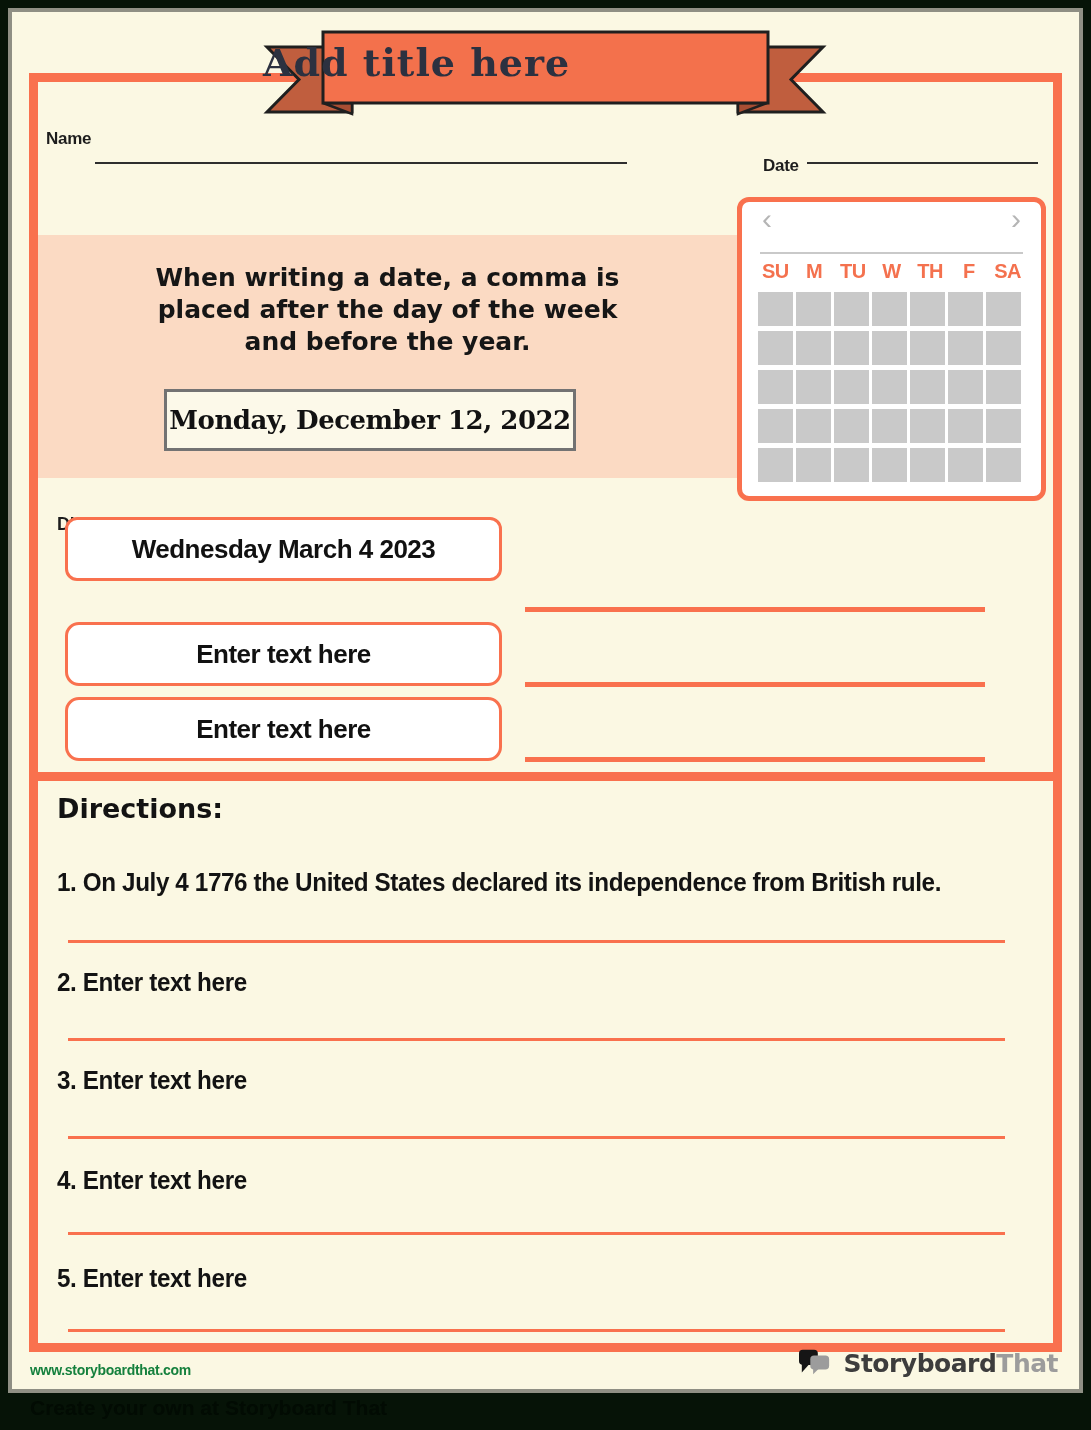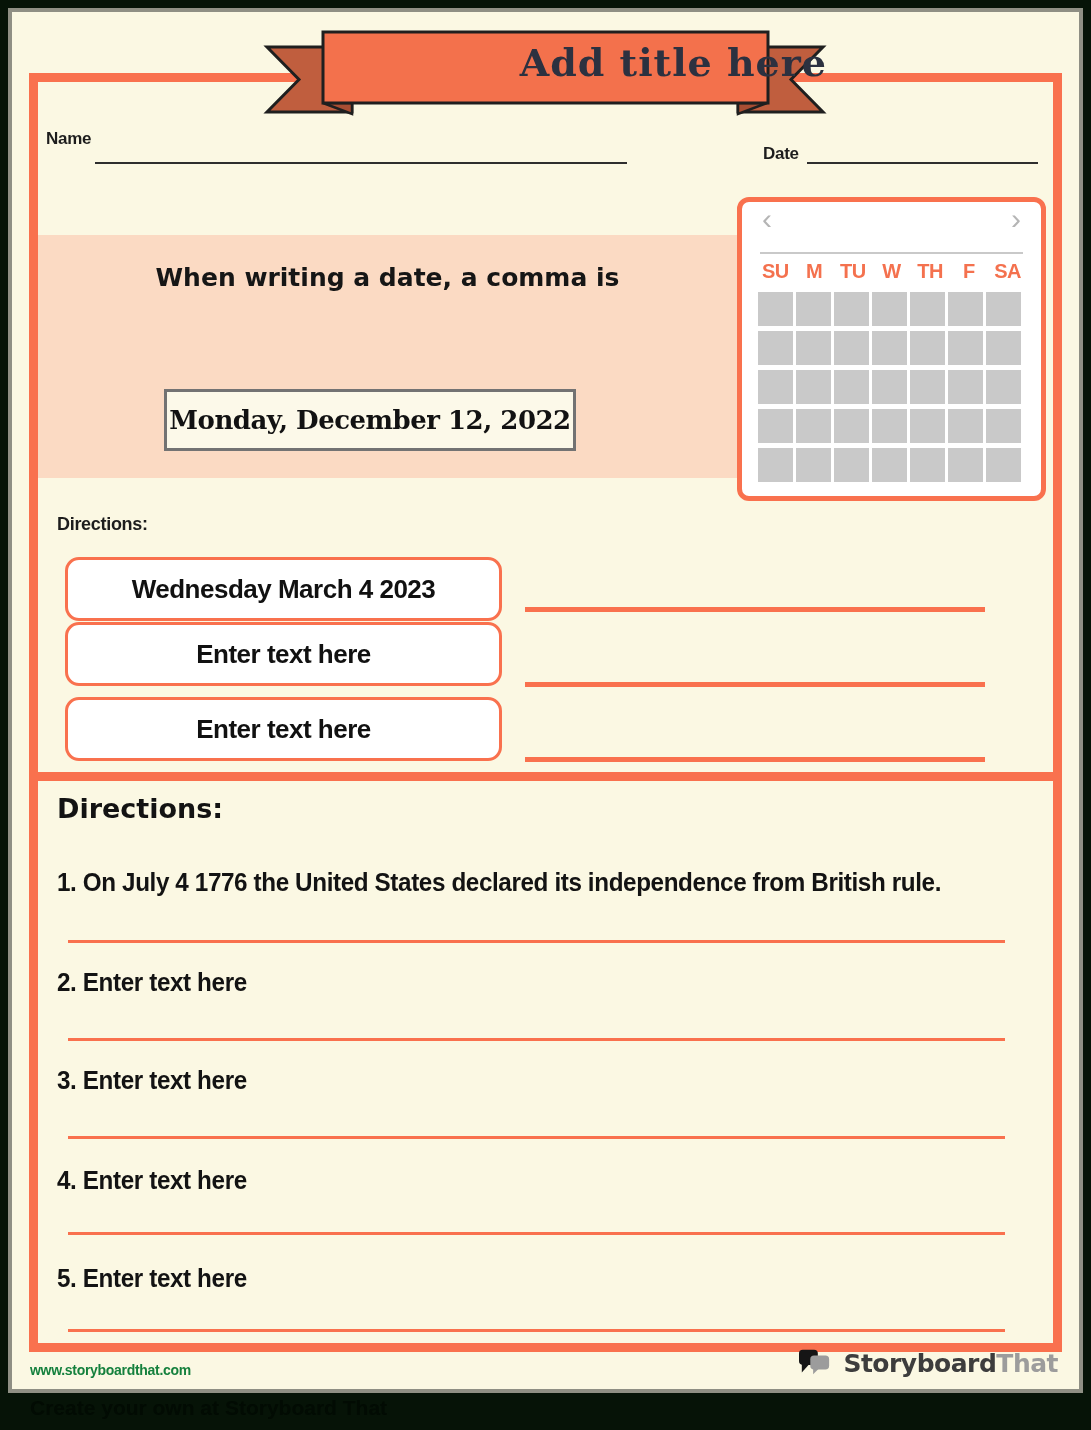--- a/index.html
+++ b/index.html
@@ -22,30 +22,30 @@
   
   .frame{
     left:29px;top:73px;width:1015px;height:1261px;
     border:9px solid #F9714E;
   }
   .divider{left:29px;top:772px;width:1033px;height:9px;background:#F9714E;}
 
   
   .banner-svg{left:263px;top:27px;width:564px;height:95px;}
   .banner-title{
-    left:263px;top:40px;width:564px;text-align:right;
+    left:263px;top:40px;width:564px;text-align:left;
     font-family:"DejaVu Serif",serif;font-weight:bold;
     font-size:38px;color:#2C3140;letter-spacing:1px;
   }
 
   
   .field-label{font-size:17px;font-weight:bold;color:#1d1d1d;letter-spacing:-0.3px;}
   .name-label{left:46px;top:129px;}
   .name-line{left:95px;top:162px;width:532px;height:2px;background:#2E2E2E;}
-  .date-label{left:763px;top:144px;}
+  .date-label{left:763px;top:156px;}
   .date-line{left:807px;top:162px;width:231px;height:2px;background:#2E2E2E;}
 
   
   .info-box{left:38px;top:235px;width:699px;height:243px;background:#FBDAC3;}
   .info-text{
     left:38px;top:262px;width:699px;text-align:center;
     font-family:"DejaVu Sans",sans-serif;font-weight:bold;
     font-size:25px;line-height:32px;color:#161616;
   }
   .example-box{
@@ -80,21 +80,21 @@
   .cal-cell{background:#C9C9C9;}
 
   
   .dir-small{left:57px;top:514px;font-size:18px;font-weight:bold;color:#1d1d1d;letter-spacing:-0.3px;}
   .ex-box{
     left:65px;width:431px;height:58px;
     background:#FFFFFF;border:3px solid #F9714E;border-radius:14px;
     display:flex;align-items:center;justify-content:center;
     font-weight:bold;font-size:26px;color:#111;letter-spacing:-0.5px;
   }
-  .ex-box1{top:557px;}
+  .ex-box1{top:517px;border-radius:12px;}
   .ex-box2{top:622px;}
   .ex-box3{top:697px;}
   .ex-line{left:525px;width:460px;height:5px;background:#F9714E;}
   .ex-line1{top:607px;}
   .ex-line2{top:682px;}
   .ex-line3{top:757px;}
 
   
   .dir-big{
     left:57px;top:793px;
@@ -146,20 +146,22 @@
 <div class="abs banner-title">Add title here</div>
 
 <div class="abs field-label name-label">Name</div>
 <div class="abs name-line"></div>
 <div class="abs field-label date-label">Date</div>
 <div class="abs date-line"></div>
 
 <div class="abs info-box"></div>
 <div class="abs info-text">
   <div>When writing a date, a comma is</div>
+  <div>placed after the day of the week</div>
+  <div>and before the year.</div>
 </div>
 <div class="abs example-box">
   <span class="example-text">Monday, December 12, 2022</span>
 </div>
 
 <div class="abs calendar">
   <span class="cal-nav cal-prev">‹</span>
   <span class="cal-nav cal-next">›</span>
   <div class="cal-line"></div>
   <div class="cal-days">

